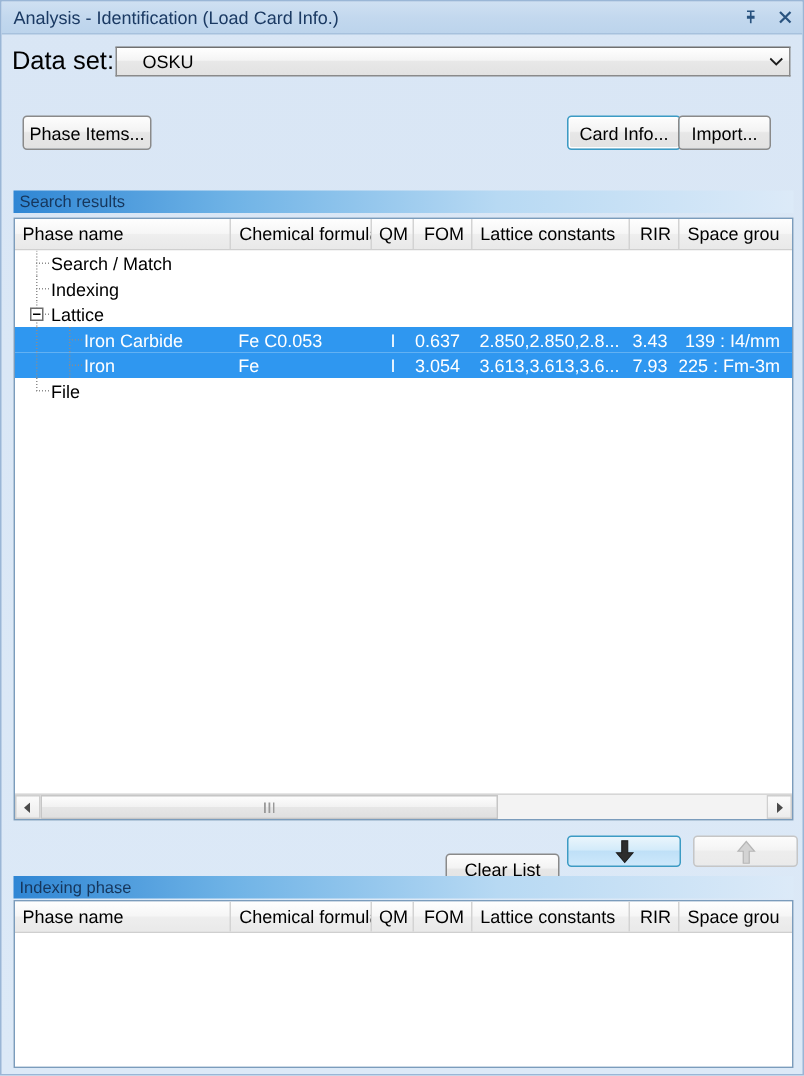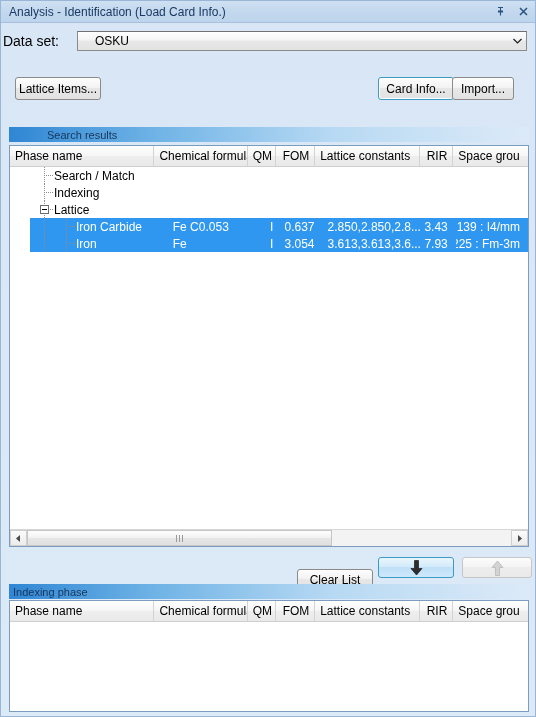--- a/index.html
+++ b/index.html
@@ -67,22 +67,22 @@
     left: 0;
     top: 28px;
     width: 536px;
     height: 24px;
     display: flex;
     align-items: center;
   }
   .dataset-label {
     width: 76px;
     text-align: right;
-    padding-right: 18px;
-    font-size: 14px;
+    padding-right: 1px;
+    font-size: 17px;
     color: #000;
     box-sizing: border-box;
   }
   .combo {
     position: relative;
     width: 450px;
     height: 20px;
     box-sizing: border-box;
     border: 1px solid #8a8a8a;
     border-top-color: #707070;
@@ -172,21 +172,21 @@
     background: linear-gradient(to right, #2f86d4 0%, #6fb3e6 28%, #b7d9f3 62%, #dceaf8 100%);
     display: flex;
     align-items: center;
   }
   .section-header .sh-text {
     padding-left: 4px;
     font-size: 11px;
     color: #16365c;
     white-space: nowrap;
   }
-  #search-results-header { top: 126px; padding-left: 34px; }
+  #search-results-header { top: 126px; }
   #candidate-phase-header { top: 583px; }
 
   
   .grid {
     position: absolute;
     left: 8px;
     box-sizing: border-box;
     border: 1px solid #7b9cbc;
     background: #ffffff;
     overflow: hidden;
@@ -219,21 +219,20 @@
   .c-formula { width: 100px; }
   .c-qm      { width: 30px; }
   .c-fom     { width: 42px; }
   .c-lattice { width: 112px; }
   .c-rir     { width: 36px; }
   .c-space   { width: 80px; border-right: none; }
 
   .grid-body {
     position: relative;
     background: #ffffff;
-    padding-left: 20px;
   }
   #search-results-body { height: 357px; }
   #candidate-phase-body { height: 89px; }
 
   .row {
     display: flex;
     height: 17px;
     align-items: stretch;
     cursor: default;
   }
@@ -405,21 +404,21 @@
       <span class="combo-value">OSKU</span>
       <span class="combo-arrow">
         <svg width="9" height="6" viewBox="0 0 9 6">
             <path d="M0.5 1 L4.5 5 L8.5 1" stroke="#1d1d1d" stroke-width="1.2" fill="none"></path>
           </svg>
       </span>
     </div>
   </div>
 
   <div class="btnrow">
-    <button class="btn" id="select-items-btn">Lattice Items...</button>
+    <button class="btn" id="select-items-btn">Phase Items...</button>
     <button class="btn focused" id="card-info-btn">Card Info...</button>
     <button class="btn" id="import-btn">Import...</button>
   </div>
 
 
   <div class="section-header" id="search-results-header">
     <span class="sh-text">Search results</span>
   </div>
 
   <div class="grid" id="search-results-grid">
@@ -505,20 +504,27 @@
             <span class="tree-label">Iron</span>
           </div>
           <div class="cell c-formula">Fe</div>
           <div class="cell c-qm ctr">I</div>
           <div class="cell c-fom num">3.054</div>
           <div class="cell c-lattice">3.613,3.613,3.6...</div>
           <div class="cell c-rir num">7.93</div>
           <div class="cell c-space num">225 : Fm-3m</div>
         </div>
         <div class="row">
+          <div class="cell c-phase tree-cell">
+            <div class="tree-indent" style="width: 24px;">
+              <div class="dots-v" style="left: 14px; height: 9px;"></div>
+              <div class="dots-h" style="left: 14px; width: 9px;"></div>
+            </div>
+            <span class="tree-label">File</span>
+          </div>
           <div class="cell c-formula"></div>
           <div class="cell c-qm ctr"></div>
           <div class="cell c-fom num"></div>
           <div class="cell c-lattice"></div>
           <div class="cell c-rir num"></div>
           <div class="cell c-space num"></div>
         </div>
       </div>
     <div class="hscroll">
       <div class="sb-btn">

